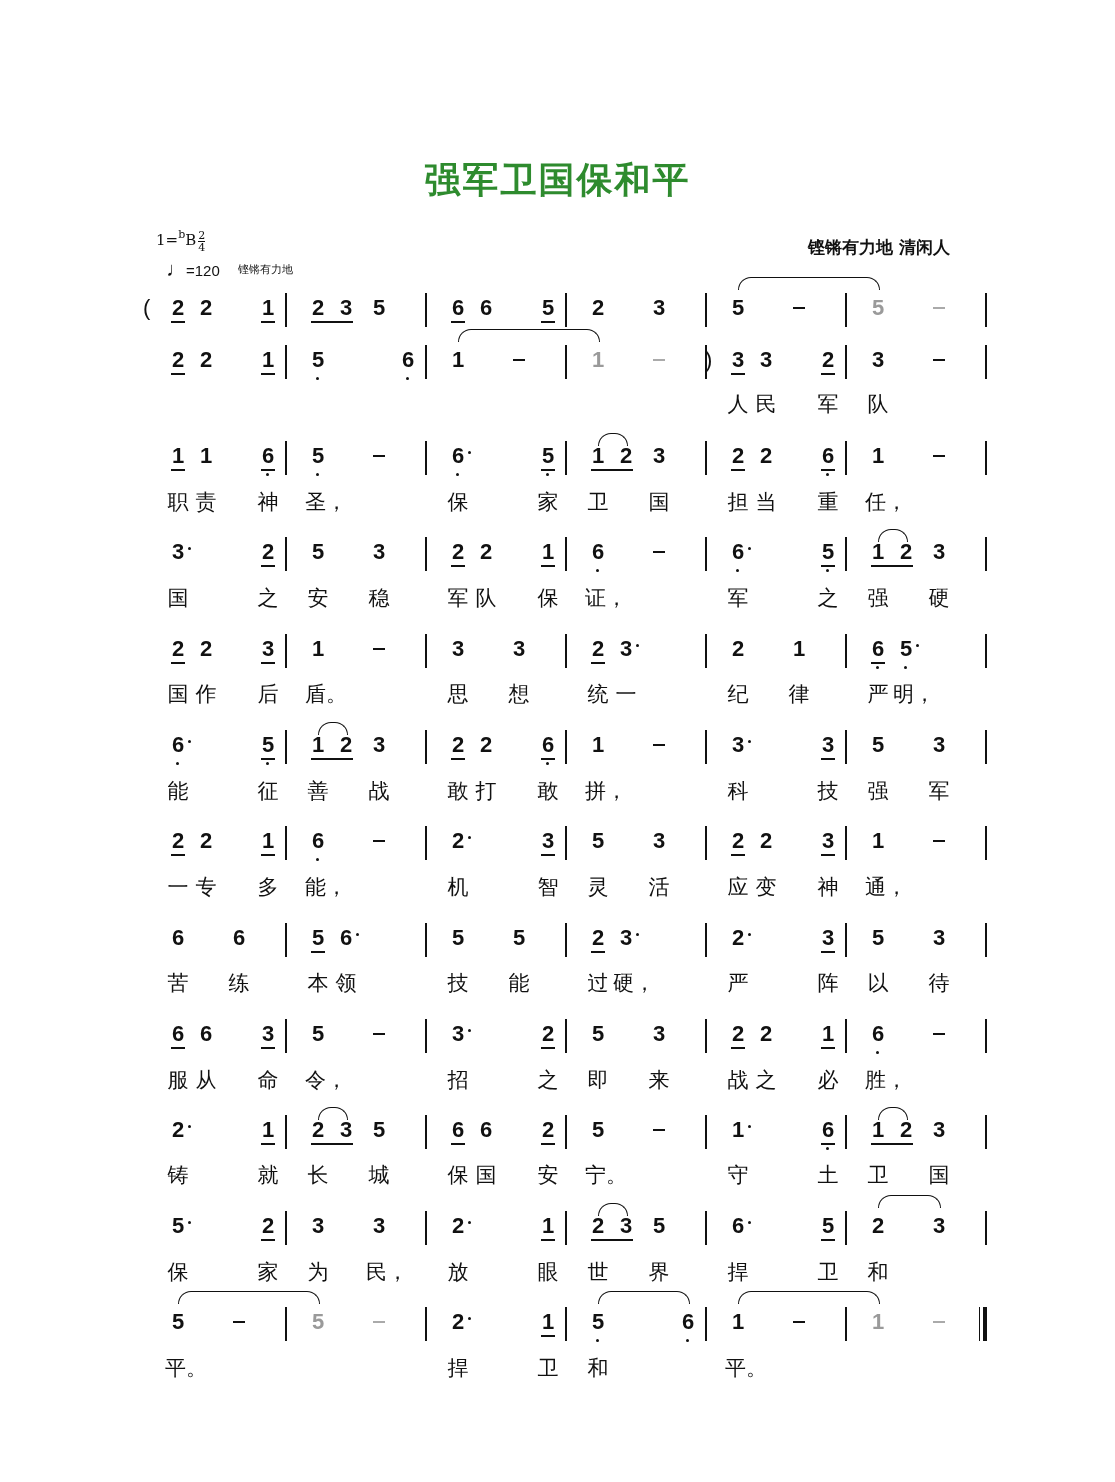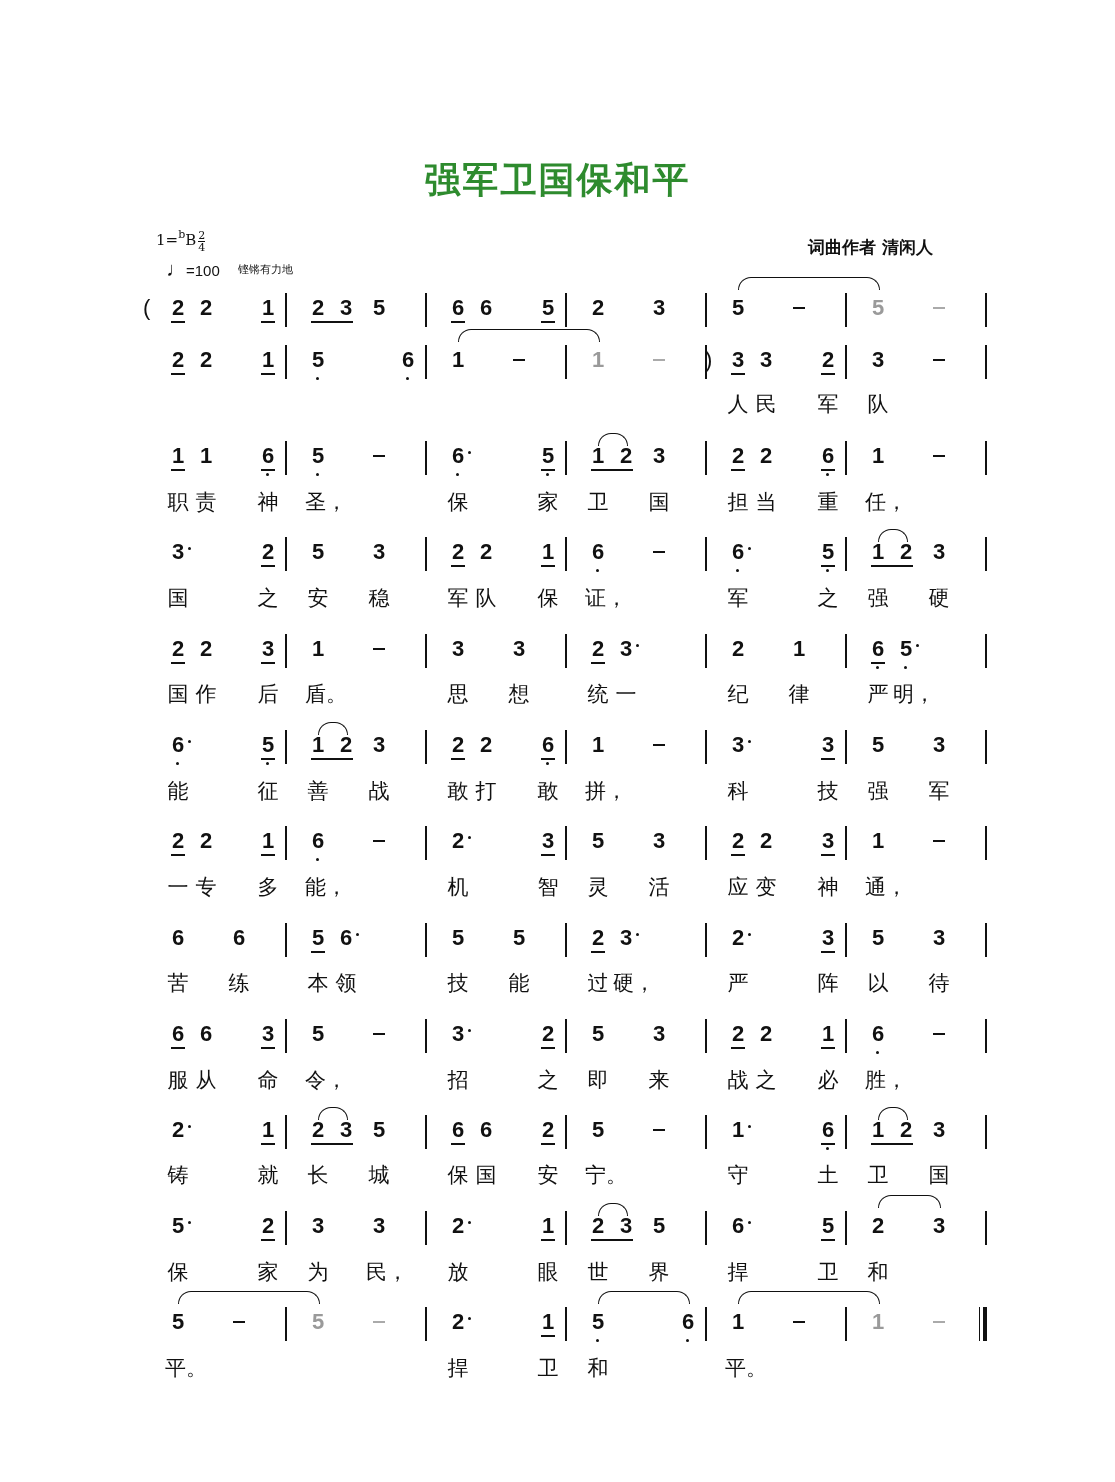--- a/index.html
+++ b/index.html
@@ -33,23 +33,23 @@
   .lyr { position: absolute; font-size: 21px; font-family: "DejaVu Sans", sans-serif; width: 26px; text-align: center; }
 </style>
 </head>
 <body>
 
 <div class="title">强军卫国保和平</div>
 
 <div class="key">
   <span>1=</span><span class="flat">b</span><span>B</span><span class="frac"><span class="num">2</span><span>4</span></span>
 </div>
-<div class="tempo"><span class="note-glyph">♩</span><span>=100</span></div>
+<div class="tempo"><span class="note-glyph">♩</span><span>=120</span></div>
 <div class="expr">铿锵有力地</div>
-<div class="author">词曲作者  清闲人</div>
+<div class="author">铿锵有力地  清闲人</div>
 
 <div id="score">
     <div class="row" style="top: 307px;">
       <div class="bar" style="left: 285px;"></div>
       <div class="bar" style="left: 425px;"></div>
       <div class="bar" style="left: 565px;"></div>
       <div class="bar" style="left: 705px;"></div>
       <div class="bar" style="left: 845px;"></div>
       <div class="bar" style="left: 985px;"></div>
       <div class="paren" style="left: 143px;">(</div>

